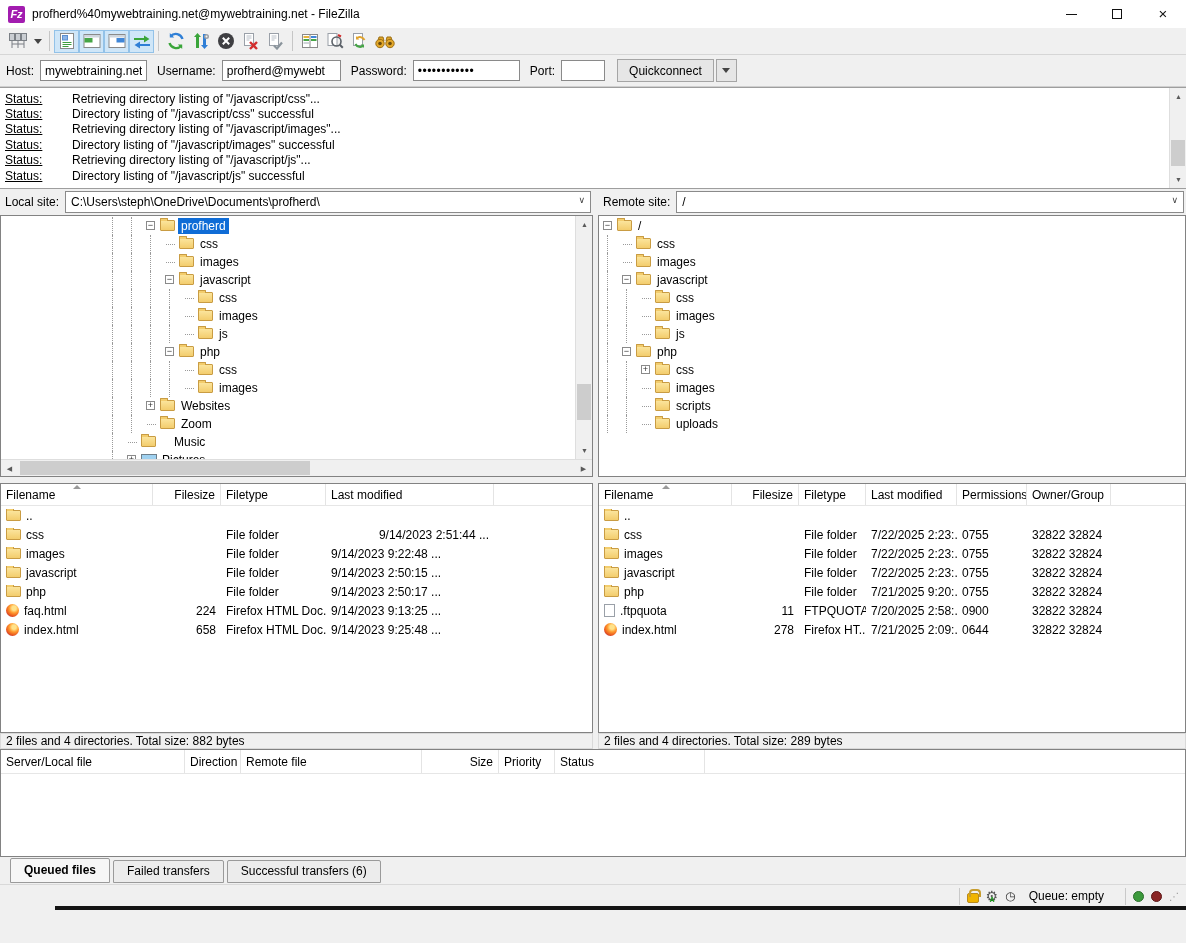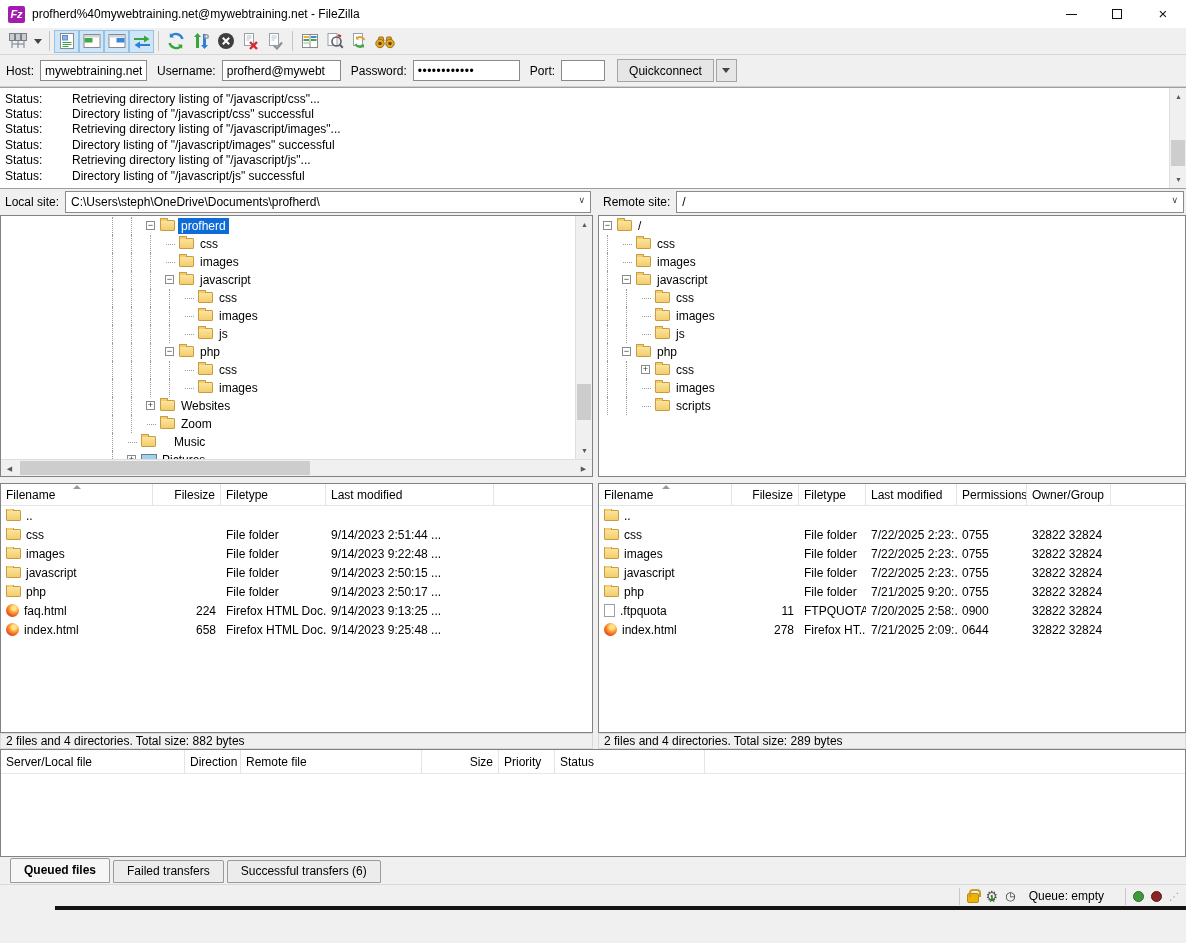--- a/index.html
+++ b/index.html
@@ -33,21 +33,21 @@
   .quickbar label { margin:0 6px 0 10px; }
   .quickbar label:first-child { margin-left:0; }
   .qc-input { height:21px; border:1px solid #8a8a8a; background:#fff; padding:0 4px; font:12px "Liberation Sans",sans-serif; }
   #host-input { width:107px; } #user-input { width:119px; } #pass-input { width:107px; letter-spacing:.5px; } #port-input { width:44px; }
   .qc-btn { height:23px; margin-left:12px; border:1px solid #a5a5a5; background:#e6e6e6; padding:0 11px; font:12px "Liberation Sans",sans-serif; }
   .qc-dd { width:21px; height:23px; margin-left:2px; border:1px solid #a5a5a5; background:#e6e6e6; display:flex; align-items:center; justify-content:center; }
 
   
   .logpane { height:102px; background:#fff; border-top:1px solid #9e9e9e; border-bottom:1px solid #9e9e9e; position:relative; overflow:hidden; flex:none; padding:3px 20px 0 0; }
   .log-line { display:flex; height:15.4px; align-items:center; }
-  .log-label { width:72px; padding-left:5px; flex:none; }
+  .log-label { width:72px; padding-left:5px; flex:none;text-decoration:underline; }
   
   .vscroll { position:absolute; top:0; right:0; width:17px; background:#f0f0f0; border-left:1px solid #dedede; }
   .hscroll { position:absolute; left:0; right:0; bottom:0; height:17px; background:#f0f0f0; border-top:1px solid #dedede; }
   .sb-arrow { position:absolute; width:17px; height:17px; display:flex; align-items:center; justify-content:center; color:#5a5a5a; font-size:7px; }
   .sb-thumb { position:absolute; background:#cdcdcd; }
 
   
   .treesrow { height:288px; display:flex; flex:none; }
   .pane { display:flex; flex-direction:column; }
   .pane-left { width:593px; flex:none; }
@@ -369,20 +369,21 @@
             <div class="trow"><span class="guide" style="left: 8px;"></span><span class="stub" style="left: 24px;"></span><span class="tico ic-folder" style="left: 37px;"></span><span class="tlabel" style="left: 55px;">css</span></div>
             <div class="trow"><span class="guide" style="left: 8px;"></span><span class="stub" style="left: 24px;"></span><span class="tico ic-folder" style="left: 37px;"></span><span class="tlabel" style="left: 55px;">images</span></div>
             <div class="trow"><span class="guide" style="left: 8px;"></span><span class="exp" style="left: 23px;">−</span><span class="tico ic-folder" style="left: 37px;"></span><span class="tlabel" style="left: 55px;">javascript</span></div>
             <div class="trow"><span class="guide" style="left: 8px;"></span><span class="guide" style="left: 27px;"></span><span class="stub" style="left: 43px;"></span><span class="tico ic-folder" style="left: 56px;"></span><span class="tlabel" style="left: 74px;">css</span></div>
             <div class="trow"><span class="guide" style="left: 8px;"></span><span class="guide" style="left: 27px;"></span><span class="stub" style="left: 43px;"></span><span class="tico ic-folder" style="left: 56px;"></span><span class="tlabel" style="left: 74px;">images</span></div>
             <div class="trow"><span class="guide" style="left: 8px;"></span><span class="guide" style="left: 27px;"></span><span class="stub" style="left: 43px;"></span><span class="tico ic-folder" style="left: 56px;"></span><span class="tlabel" style="left: 74px;">js</span></div>
             <div class="trow"><span class="guide" style="left: 8px;"></span><span class="exp" style="left: 23px;">−</span><span class="tico ic-folder" style="left: 37px;"></span><span class="tlabel" style="left: 55px;">php</span></div>
             <div class="trow"><span class="guide" style="left: 8px;"></span><span class="guide" style="left: 27px;"></span><span class="exp" style="left: 42px;">+</span><span class="tico ic-folder" style="left: 56px;"></span><span class="tlabel" style="left: 74px;">css</span></div>
             <div class="trow"><span class="guide" style="left: 8px;"></span><span class="guide" style="left: 27px;"></span><span class="stub" style="left: 43px;"></span><span class="tico ic-folder" style="left: 56px;"></span><span class="tlabel" style="left: 74px;">images</span></div>
             <div class="trow"><span class="guide" style="left: 8px;"></span><span class="guide" style="left: 27px;"></span><span class="stub" style="left: 43px;"></span><span class="tico ic-folder" style="left: 56px;"></span><span class="tlabel" style="left: 74px;">scripts</span></div>
+            <div class="trow"><span class="guide" style="left: 8px;"></span><span class="guide" style="left: 27px;"></span><span class="stub" style="left: 43px;"></span><span class="tico ic-folder" style="left: 56px;"></span><span class="tlabel" style="left: 74px;">uploads</span></div>
           </div>
       </div>
     </div>
   </div>
 
   <div class="hsplit"></div>
 
   <div class="filesrow">
     <div class="filespane pane-left" id="localfiles">
         <div class="fl-header">
@@ -400,21 +401,21 @@
           <div class="fl-cell" style="width: 105px;"></div>
           <div class="fl-cell" style="width: 168px;"></div>
         </div>
         <div class="fl-row">
           <div class="fl-cell fl-name" style="width: 152px;">
             <span class="ic-folder"></span>
             <span>css</span>
           </div>
           <div class="fl-cell r" style="width: 68px;"></div>
           <div class="fl-cell" style="width: 105px;">File folder</div>
-          <div class="fl-cell" style="width: 168px;">9/14/2023 2:51:44 ...</div>
+          <div class="fl-cell" style="width: 168px; text-align: right;">9/14/2023 2:51:44 ...</div>
         </div>
         <div class="fl-row">
           <div class="fl-cell fl-name" style="width: 152px;">
             <span class="ic-folder"></span>
             <span>images</span>
           </div>
           <div class="fl-cell r" style="width: 68px;"></div>
           <div class="fl-cell" style="width: 105px;">File folder</div>
           <div class="fl-cell" style="width: 168px;">9/14/2023 9:22:48 ...</div>
         </div>

